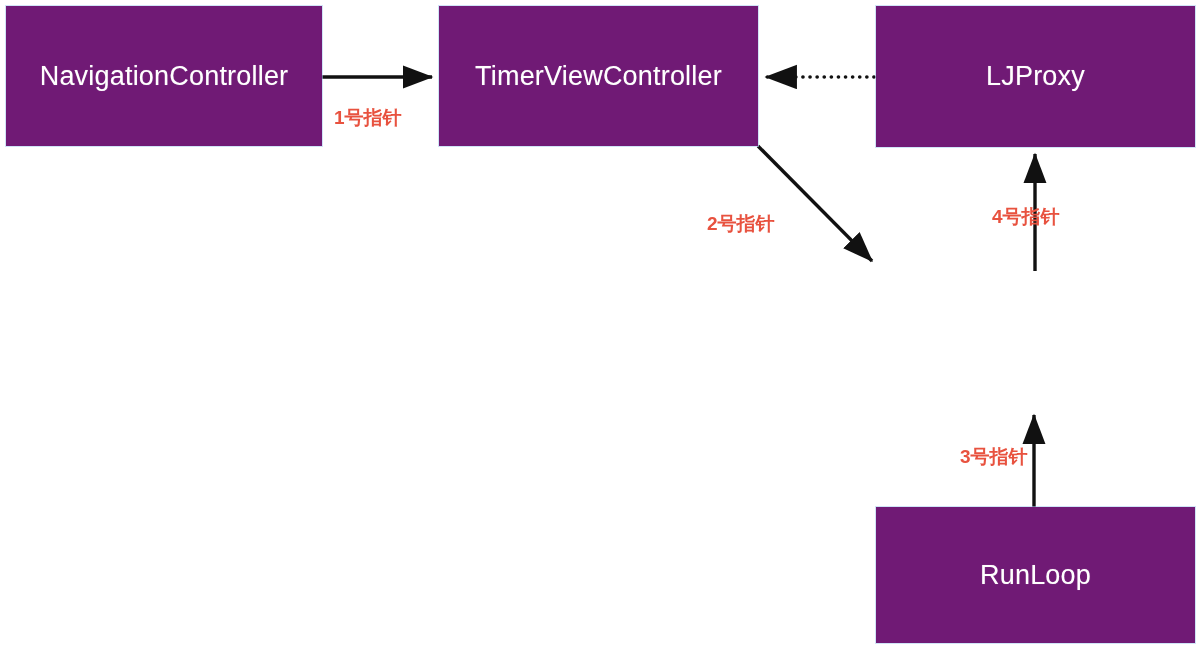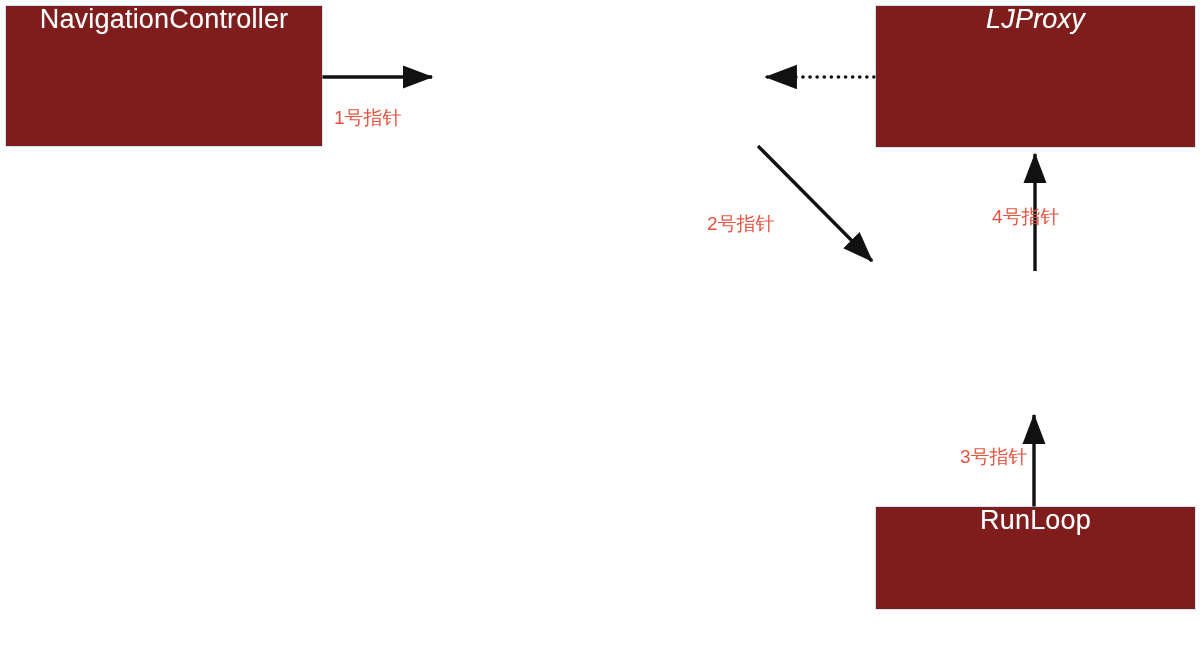--- a/index.html
+++ b/index.html
@@ -12,47 +12,47 @@
   }
   #canvas {
     position: relative;
     width: 1202px;
     height: 658px;
     background: #ffffff;
     overflow: hidden;
   }
   .node {
     position: absolute;
-    background: #7f1d1d;
+    background: #701a75;
     display: flex;
-    align-items: flex-start;
+    align-items: center;
     justify-content: center;
     box-sizing: border-box;
     box-shadow: 0 0 0 1px rgba(170,205,240,0.55);
   }
   .node-label {
     color: #ffffff;
     font-size: 27px;
     font-weight: 400;
     letter-spacing: 0.2px;
     line-height: 1;
     white-space: nowrap;
     text-shadow: 0 0 1px rgba(255,255,255,0.35);
   }
   #node-nav      { left: 6px;   top: 6px;   width: 316px; height: 140px; }
   #node-timervc  { left: 439px; top: 6px;   width: 319px; height: 140px; }
-  #node-ljproxy  { left: 876px; top: 6px;   width: 319px; height: 141px; font-style: italic; }
+  #node-ljproxy  { left: 876px; top: 6px;   width: 319px; height: 141px; }
   #node-timer    { left: 876px; top: 271px; width: 319px; height: 138px; }
-  #node-runloop  { left: 876px; top: 507px; width: 319px; height: 102px; }
+  #node-runloop  { left: 876px; top: 507px; width: 319px; height: 136px; }
 
   .ptr-label {
     position: absolute;
     color: #e8523f;
     font-size: 19px;
-    font-weight: 400;
+    font-weight: 700;
     white-space: nowrap;
     line-height: 1;
   }
   #ptr1-label { left: 334px; top: 108px; }
   #ptr2-label { left: 707px; top: 214px; }
   #ptr4-label { left: 992px; top: 207px; }
   #ptr3-label { left: 960px; top: 447px; }
 
   svg.edges {
     position: absolute;
@@ -86,20 +86,23 @@
 
     <line x1="1034" y1="507" x2="1034" y2="415" stroke="#111111" stroke-width="3.4" marker-end="url(#arrow-solid)"></line>
 
     <line x1="874" y1="77" x2="766" y2="77" stroke="#111111" stroke-width="3.6" stroke-dasharray="0.1 7" stroke-linecap="round" marker-end="url(#arrow-dotted)"></line>
   </svg>
 
   <div class="node" id="node-nav">
     <span class="node-label">NavigationController</span>
   </div>
 
+  <div class="node" id="node-timervc">
+    <span class="node-label">TimerViewController</span>
+  </div>
 
   <div class="node" id="node-ljproxy">
     <span class="node-label">LJProxy</span>
   </div>
 
 
   <div class="node" id="node-runloop">
     <span class="node-label">RunLoop</span>
   </div>
 

